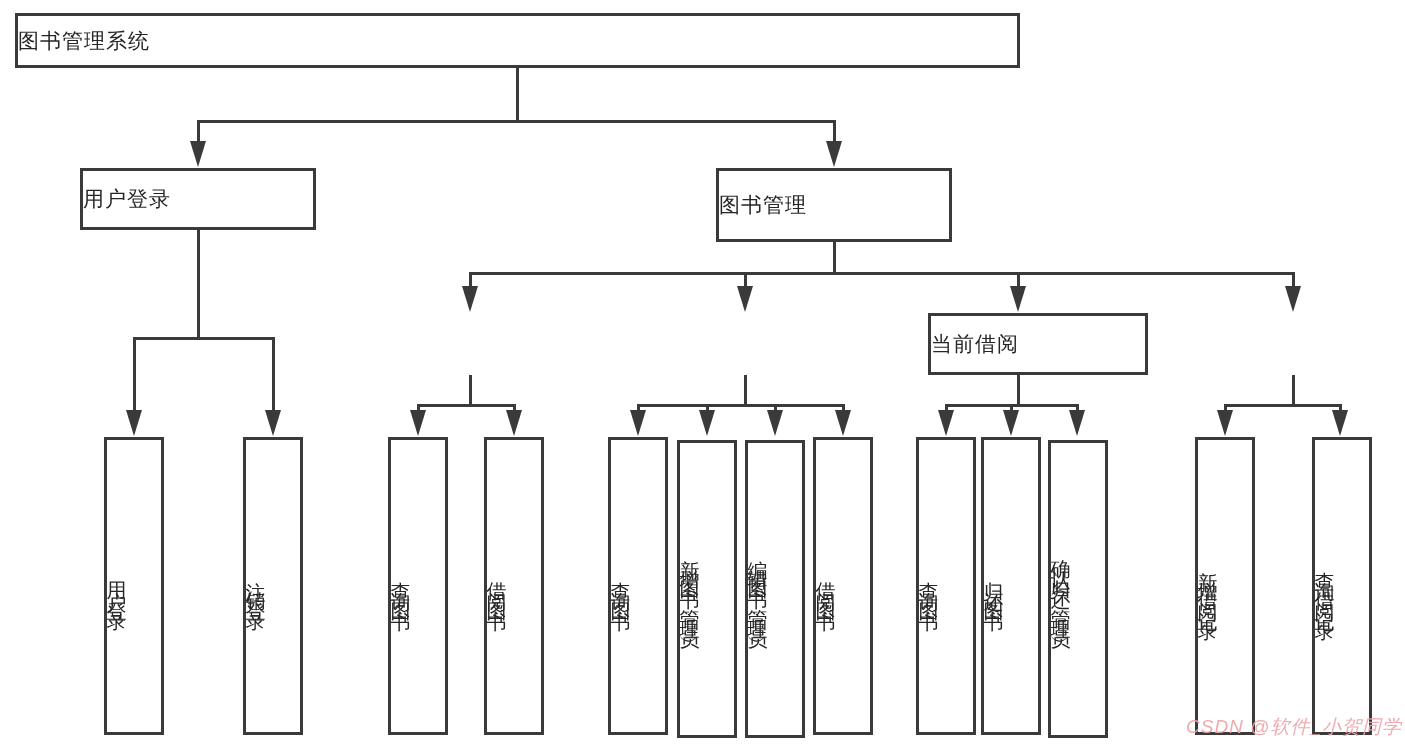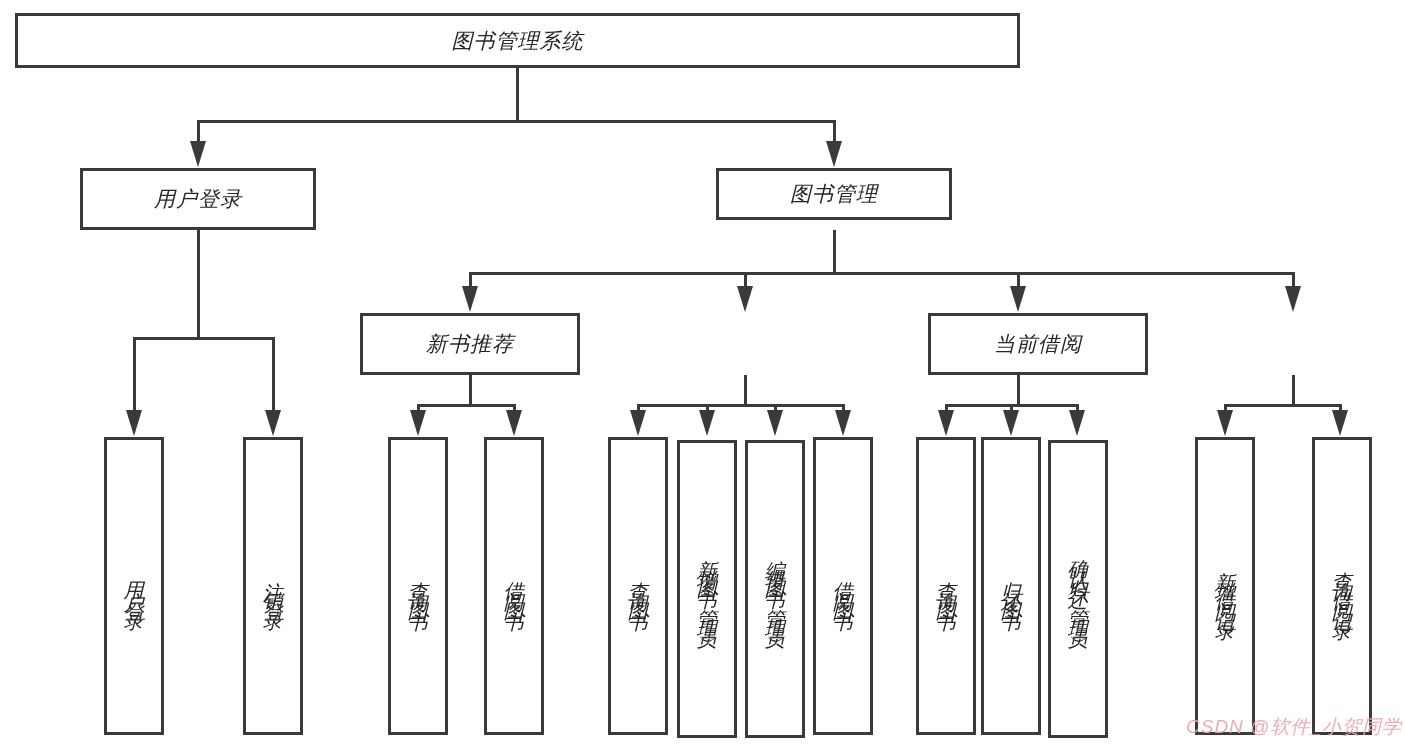--- a/index.html
+++ b/index.html
@@ -9,23 +9,22 @@
     --bg:#ffffff;
   }
   html,body{margin:0;padding:0;background:var(--bg);}
   .stage{
     position:relative;width:1405px;height:747px;background:var(--bg);
     font-family:"Liberation Sans","DejaVu Sans",sans-serif;
     color:var(--text);overflow:hidden;
   }
   .node{
     position:absolute;box-sizing:border-box;border:3px solid var(--line);
-    background:var(--bg);display:flex;align-items:center;justify-content:center;
+    background:var(--bg);display:flex;align-items:center;
     z-index:2;
-    font-style:italic;
   }
   .node .hlabel{
     font-size:21px;letter-spacing:1px;white-space:nowrap;color:var(--text);
   }
   .node .vlabel{
     writing-mode:vertical-rl;text-orientation:mixed;
     font-size:20px;letter-spacing:10px;line-height:1;
     color:var(--text);white-space:nowrap;
   }
   .vline{position:absolute;width:3px;background:var(--line);z-index:1;}
@@ -105,27 +104,24 @@
   <div class="vline" style="left:1339px;top:404px;height:10px;"></div>
   <div class="arrow" style="left:1332px;top:410px;"></div>
 
   <div class="node" style="left:15px;top:13px;width:1005px;height:55px;">
     <span class="hlabel">图书管理系统</span>
   </div>
 
   <div class="node" style="left:80px;top:168px;width:236px;height:62px;">
     <span class="hlabel">用户登录</span>
   </div>
-  <div class="node" style="left:716px;top:168px;width:236px;height:52px;">
+  <div class="node" style="left:716px;top:168px;width:236px;height:74px;">
     <span class="hlabel">图书管理</span>
   </div>
 
-  <div class="node" style="left:360px;top:313px;width:220px;height:62px;">
-    <span class="hlabel">新书推荐</span>
-  </div>
   <div class="node" style="left:908px;top:313px;width:220px;height:62px;margin-left:20px;">
     <span class="hlabel">当前借阅</span>
   </div>
 
   <div class="node" style="left:104px;top:437px;width:60px;height:298px;">
     <span class="vlabel">用户登录</span>
   </div>
   <div class="node" style="left:243px;top:437px;width:60px;height:298px;">
     <span class="vlabel">注销登录</span>
   </div>

